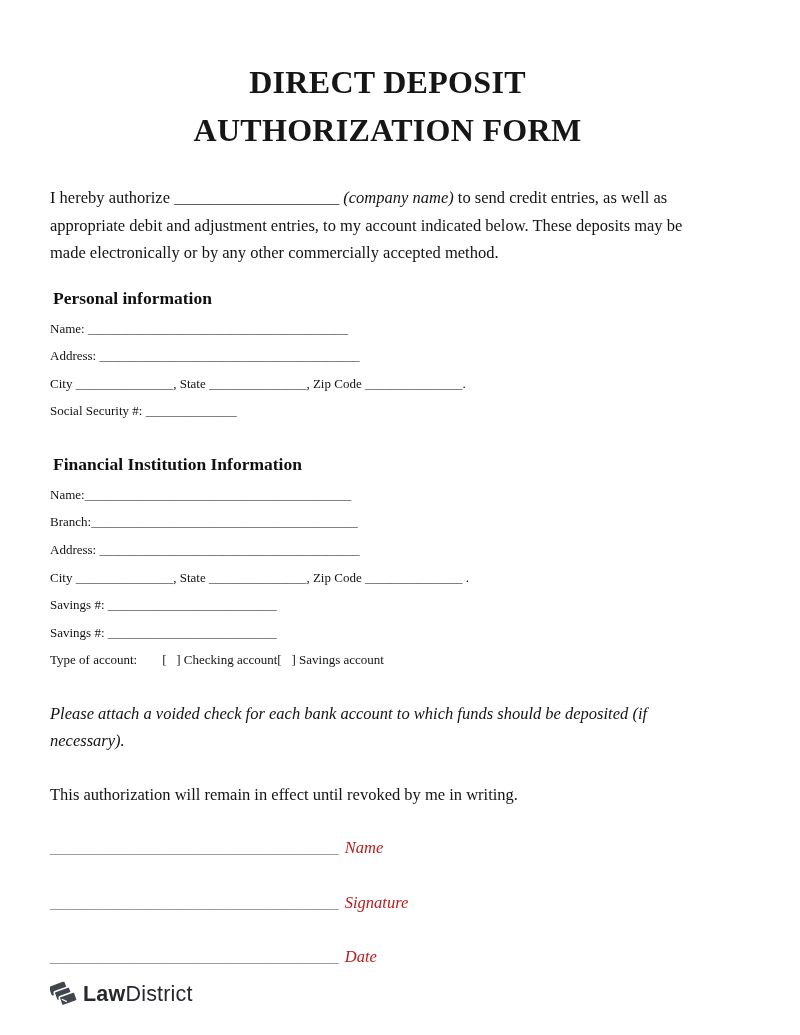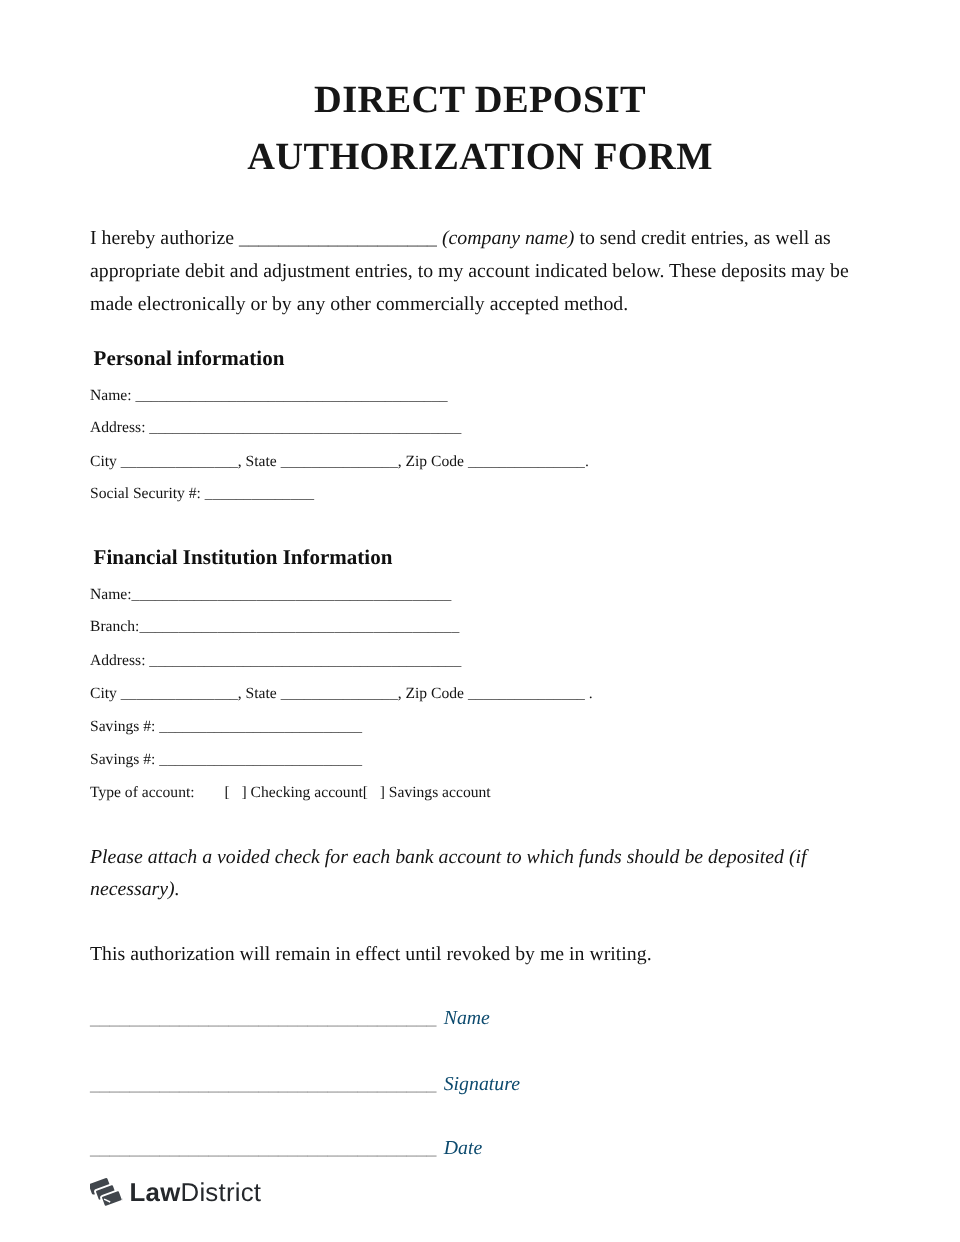--- a/index.html
+++ b/index.html
@@ -1,19 +1,19 @@
 <!DOCTYPE html>
 <html><head>
 <meta charset="utf-8">
 <style>
   html, body { margin: 0; padding: 0; background: #ffffff; }
   body { font-family: "Liberation Serif", serif; color: #131313; }
   .page {
     position: relative; width: 800px; height: 1035px; box-sizing: border-box;
-    padding: 58px 75px 0 75px; overflow: hidden; background: #ffffff;
+    padding: 58px 75px 0 50px; overflow: hidden; background: #ffffff;
   }
   .title {
     margin: 0; text-align: center; font-weight: bold;
     font-size: 32px; line-height: 48px; color: #161616; letter-spacing: 0.3px;
   }
   .intro {
     margin: 30px 0 0 0; max-width: 644px;
     font-size: 16.5px; line-height: 27.5px; white-space: pre-wrap;
   }
   .it { font-style: italic; }
@@ -26,21 +26,21 @@
   }
   .row { font-size: 13px; line-height: 27.6px; white-space: pre-wrap; }
   .cb-group-1 { display: inline-block; margin-left: 25px; }
   .cb-group-2 { display: inline-block; }
   .note { margin: 26px 0 0 0; font-size: 16.5px; line-height: 27px; font-style: italic; }
   .auth { margin: 27px 0 0 0; font-size: 16.5px; line-height: 27px; }
   .sig-block { margin-top: 26px; }
   .sig-row { font-size: 16.5px; line-height: 27.5px; white-space: pre-wrap; }
   .sig-row + .sig-row { margin-top: 27px; }
   .sig-blank { color: #8d8d8d; text-align: center; }
-  .sig-label { font-style: italic; margin-left: 6px; color: #0c4a6e; }
+  .sig-label { font-style: italic; margin-left: 6px; color: #b91c1c; }
   .footer { margin-top: 10px; display: flex; align-items: center; gap: 6px; }
   .brand { font-family: "Liberation Sans", sans-serif; font-size: 21.5px; color: #25282c; letter-spacing: 0.2px; }
   .brand-bold { font-weight: 700; }
   .brand-reg { font-weight: 400; }
   .logo-icon { display: inline-flex; width: 27px; height: 27px; }
 </style>
 </head>
 <body>
 
 <div class="page">

